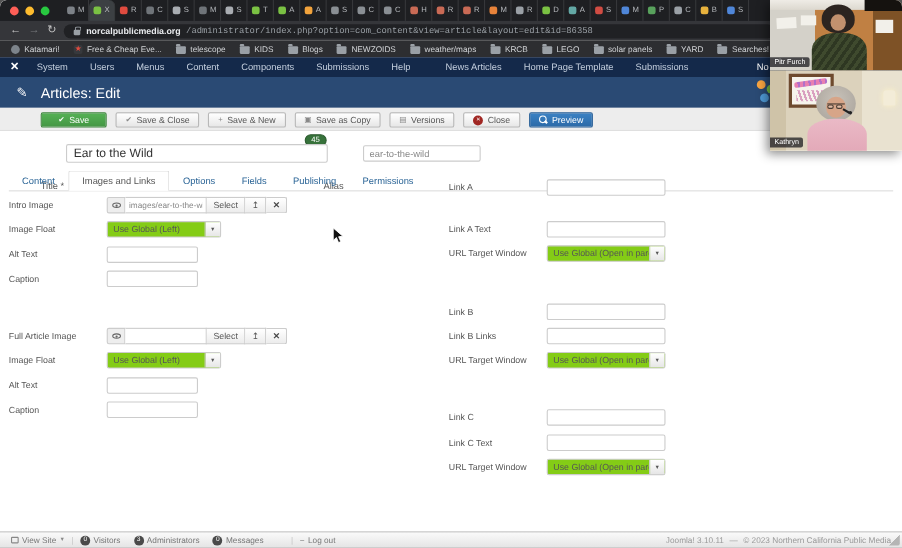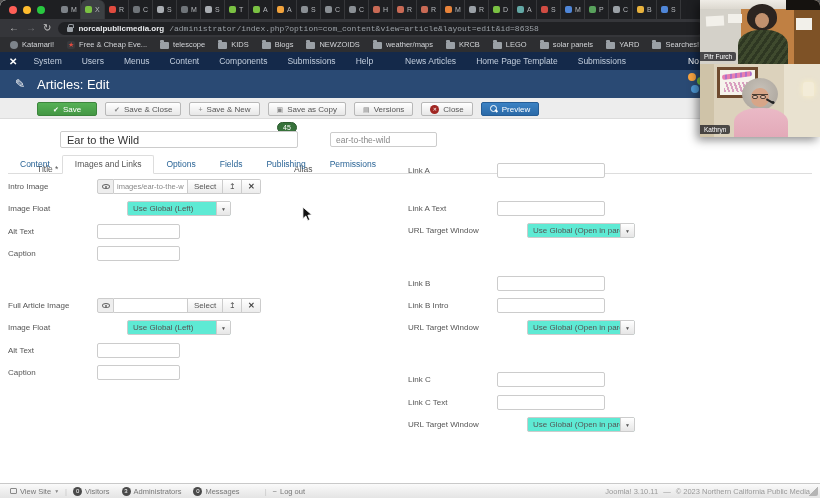--- a/index.html
+++ b/index.html
@@ -82,21 +82,21 @@
   .finput.w-left { width:83px; }
   .finput.w-right { width:108px; }
   .mediagrp { display:flex; align-items:stretch; height:15px; }
   .mg-eye { width:17px; background:#eee; border:1px solid #ccc; border-radius:2px 0 0 2px; display:flex; align-items:center; justify-content:center; }
   .eye { width:8px; height:5px; border:1px solid #666; border-radius:50%; position:relative; }
   .eye::after { content:""; position:absolute; left:2px; top:0.5px; width:2.5px; height:2.5px; background:#666; border-radius:50%; }
   .mg-input { width:74px; border:1px solid #ccc; border-left:none; font-size:7.5px; color:#888; padding:0 3px; font-family:inherit; }
   .mg-btn { border:1px solid #ccc; border-left:none; background:linear-gradient(#fff,#ececec); font-size:8px; color:#555; padding:0 6px; display:flex; align-items:center; font-family:inherit; }
   .mg-btn.sq { width:19px; justify-content:center; }
   .mg-btn.last { border-radius:0 2px 2px 0; font-weight:bold; color:#444; }
-  .fselect { display:flex; height:15px; border:1px solid #ccc; border-radius:2px; background:#5eead4;margin-left:30px; }
+  .fselect { display:flex; height:15px; border:1px solid #ccc; border-radius:2px; background:#84cc16; }
   .sel-text { padding:0 5px; font-size:8px; color:#555; line-height:13px; overflow:hidden; white-space:nowrap; }
   .fselect.w-left .sel-text { width:88px; }
   .fselect.w-right .sel-text { width:92px; }
   .sel-caret { width:14px; border-left:1px solid #ccc; background:linear-gradient(#fff,#e6e6e6); display:flex; align-items:center; justify-content:center; font-size:5px; color:#555; }
 
   
   .statusbar { position:absolute; bottom:0; left:0; right:0; height:15px; background:linear-gradient(#fafafa,#e4e4e4); border-top:1px solid #c9c9c9; display:flex; align-items:center; padding:0 10px; font-size:7.5px; color:#777; }
   .sb-item { display:flex; align-items:center; gap:3px; white-space:nowrap; }
   .sb-sep { color:#c5c5c5; margin:0 6px; }
   .fbadge { width:9px; height:9px; border-radius:50%; background:#4a4a4a; color:#fff; font-size:6px; display:flex; align-items:center; justify-content:center; }
@@ -549,21 +549,21 @@
         <div class="fselect w-right">
           <span class="sel-text">Use Global (Open in parent w...</span>
           <span class="sel-caret">▼</span>
         </div>
       </div>
       <div class="frow right" style="top:157px">
         <span class="flabel">Link B</span>
         <input class="finput w-right" value="" style="">
       </div>
       <div class="frow right" style="top:179px">
-        <span class="flabel">Link B Intro</span>
+        <span class="flabel">Link B Links</span>
         <input class="finput w-right" value="" style="">
       </div>
       <div class="frow right" style="top:201px">
         <span class="flabel">URL Target Window</span>
         <div class="fselect w-right">
           <span class="sel-text">Use Global (Open in parent w...</span>
           <span class="sel-caret">▼</span>
         </div>
       </div>
       <div class="frow right" style="top:253px">

